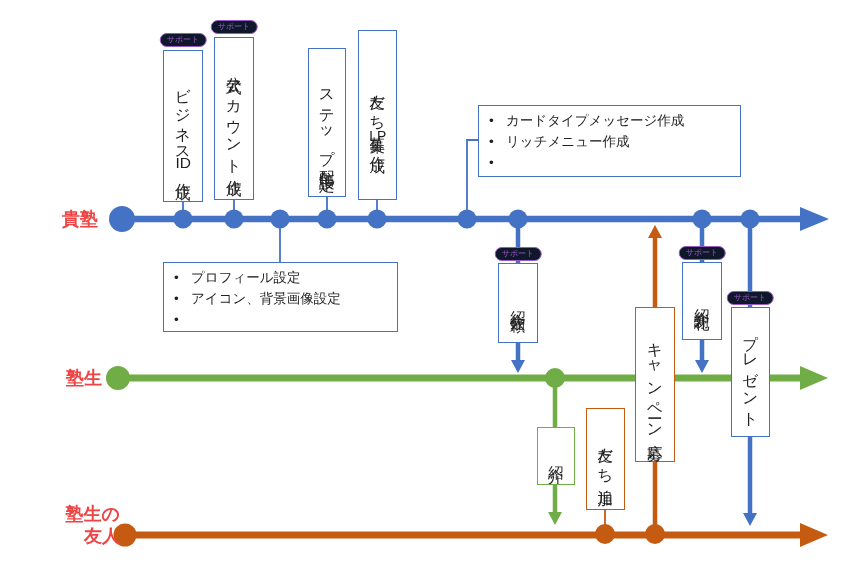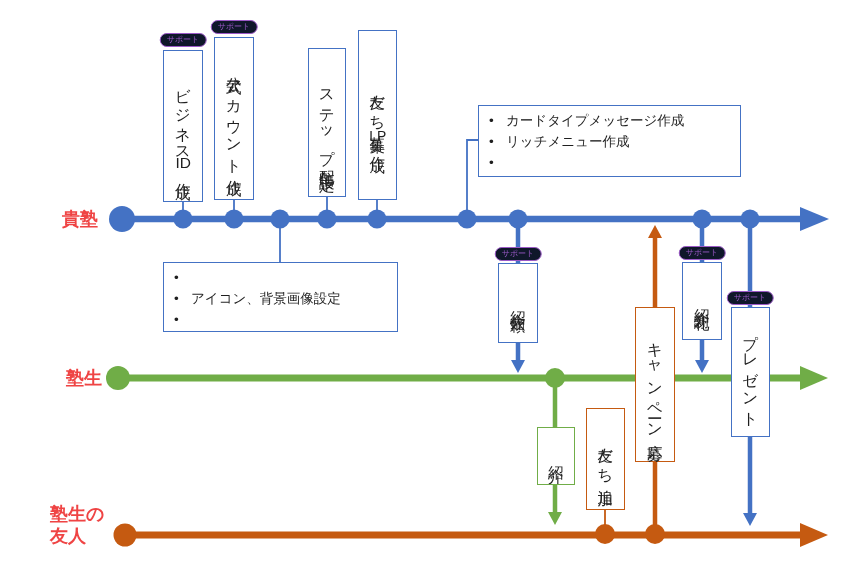--- a/index.html
+++ b/index.html
@@ -3,21 +3,21 @@
 <meta charset="utf-8">
 <style>
   :root{
     --blue:#4472C4; --green:#70AD47; --orange:#C55A11; --purple:#9B59C7; --ink:#1f1f1f;
   }
   *{margin:0;padding:0;box-sizing:border-box;}
   body{font-family:"Liberation Sans",sans-serif;background:#ffffff;}
   .canvas{position:relative;width:860px;height:565px;background:#ffffff;overflow:hidden;}
   svg.layer{position:absolute;left:0;top:0;z-index:1;}
   .lane-label{position:absolute;z-index:2;font-weight:bold;font-size:18px;color:#ef4444;line-height:22px;}
-  .lane-label.two-line{text-align:left;}
+  .lane-label.two-line{text-align:right;}
   .task-box{position:absolute;z-index:3;background:#fff;border:1.5px solid var(--blue);
             display:flex;align-items:center;justify-content:center;}
   .task-box.orange{border-color:var(--orange);}
   .task-box.green{border-color:var(--green);}
   .vtext{writing-mode:vertical-rl;text-orientation:upright;font-size:15.5px;letter-spacing:2px;
          color:var(--ink);line-height:1;}
   .tcy{text-combine-upright:all;}
   .badge{position:absolute;z-index:4;background:#0f172a;border:1px solid var(--purple);color:var(--purple);
          border-radius:8px;font-size:8px;line-height:10px;padding:1px 6px;white-space:nowrap;
          transform:translateX(-50%);}
@@ -141,20 +141,21 @@
       <span>リッチメニュー作成</span>
     </div>
     <div class="note-row">
       <span class="bullet">•</span>
     </div>
   </div>
 
   <div class="note-box" style="left:163px;top:262px;width:235px;height:70px;">
     <div class="note-row">
       <span class="bullet">•</span>
+      <span>プロフィール設定</span>
     </div>
     <div class="note-row">
       <span class="bullet">•</span>
       <span>アイコン、背景画像設定</span>
     </div>
     <div class="note-row">
       <span class="bullet">•</span>
     </div>
   </div>
 

